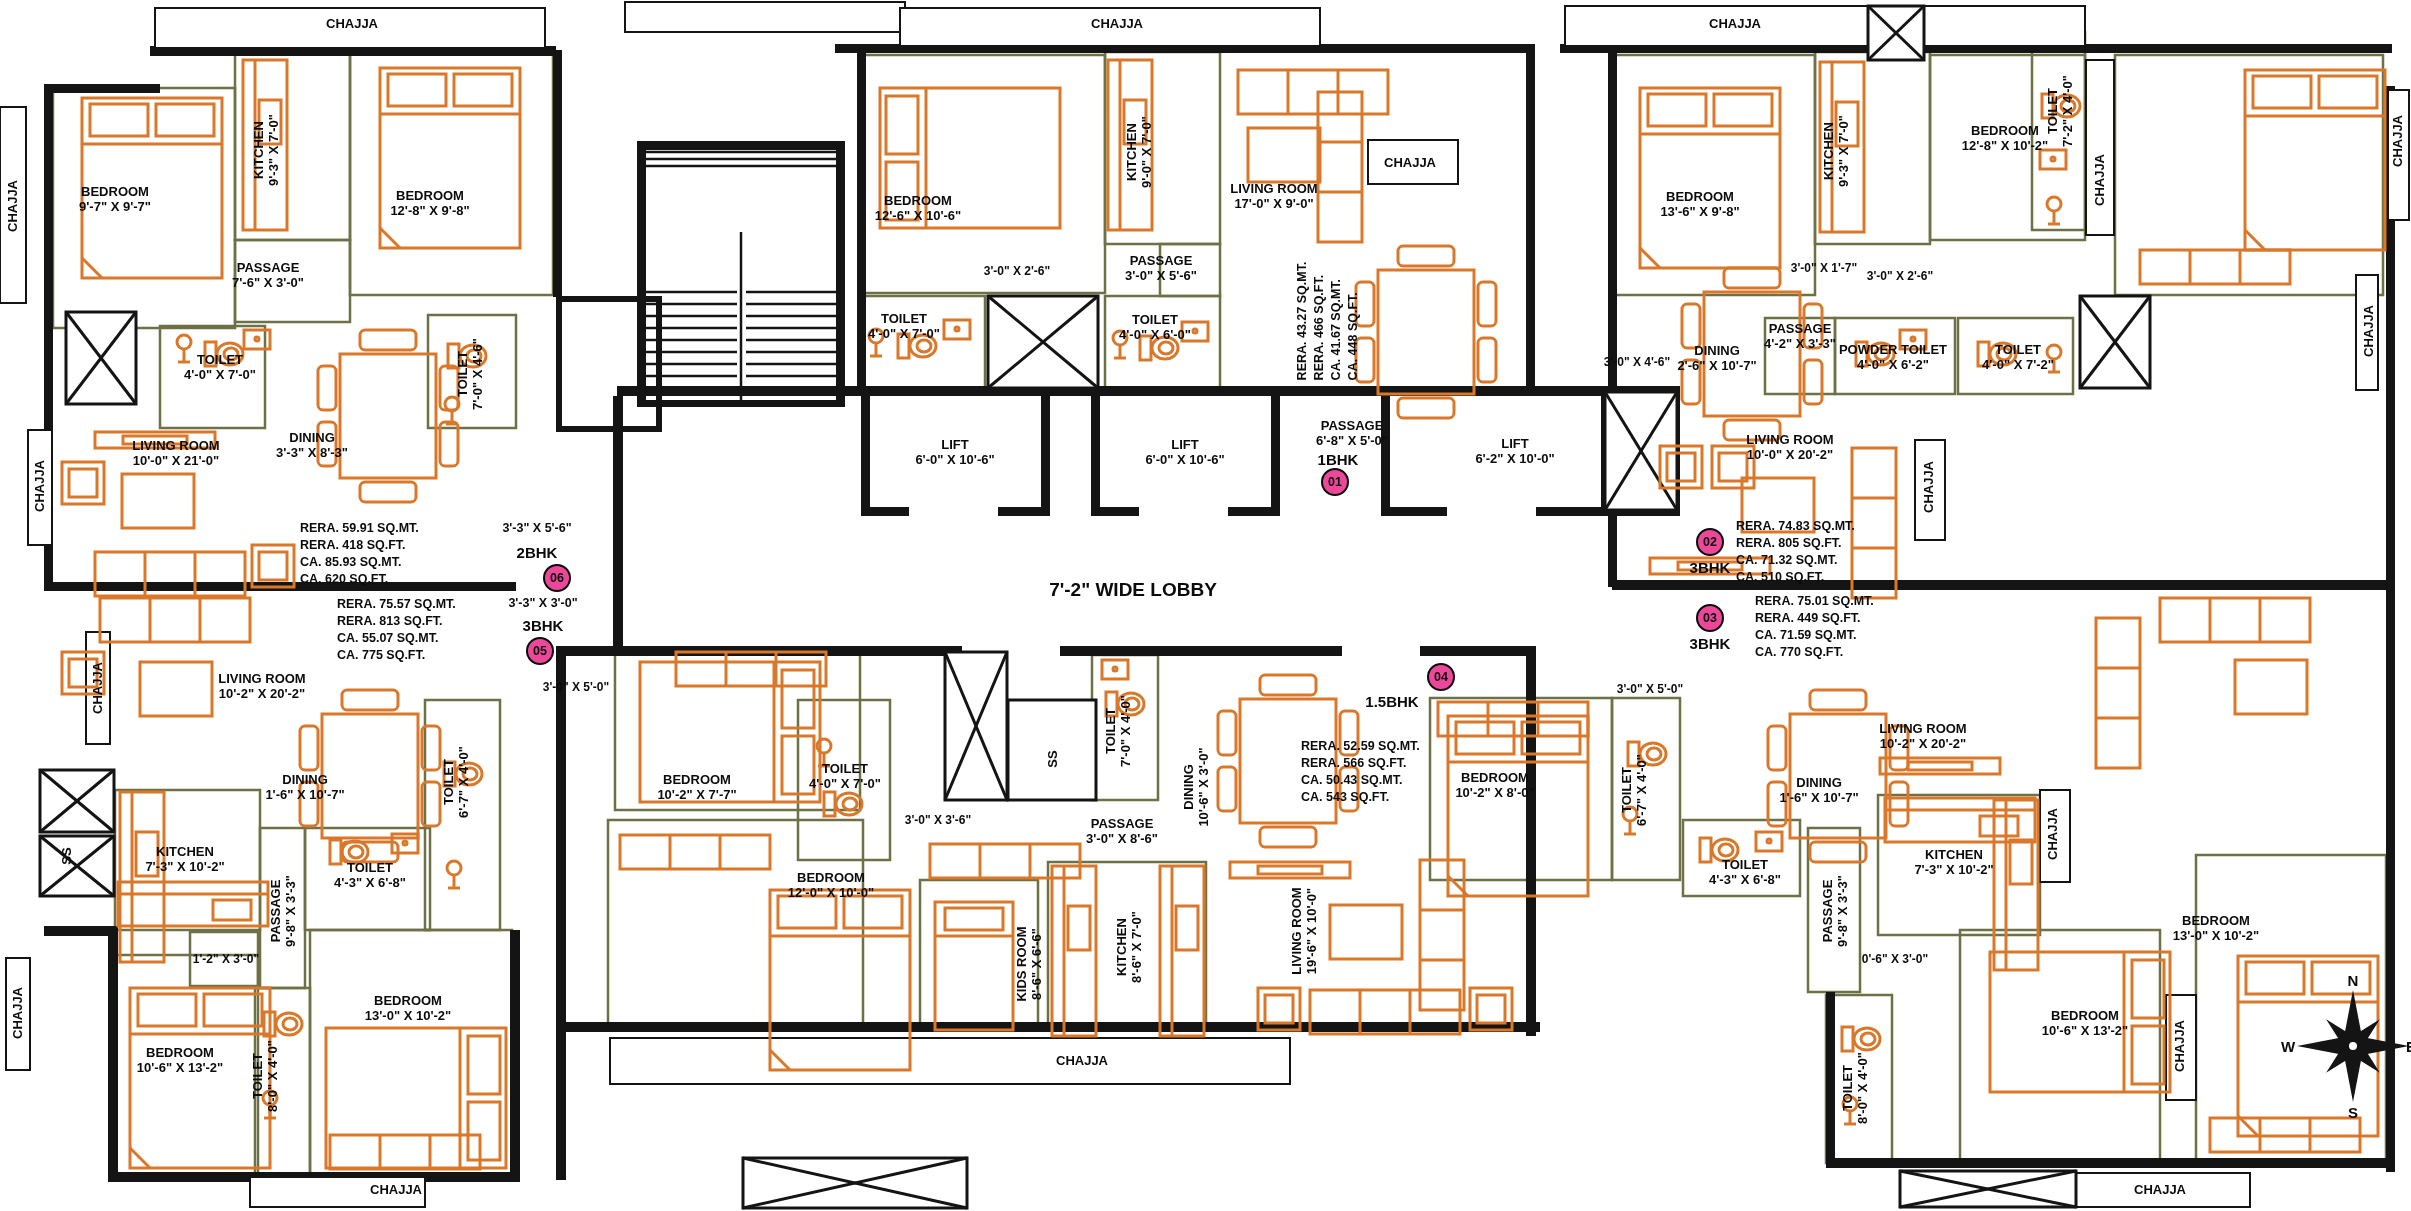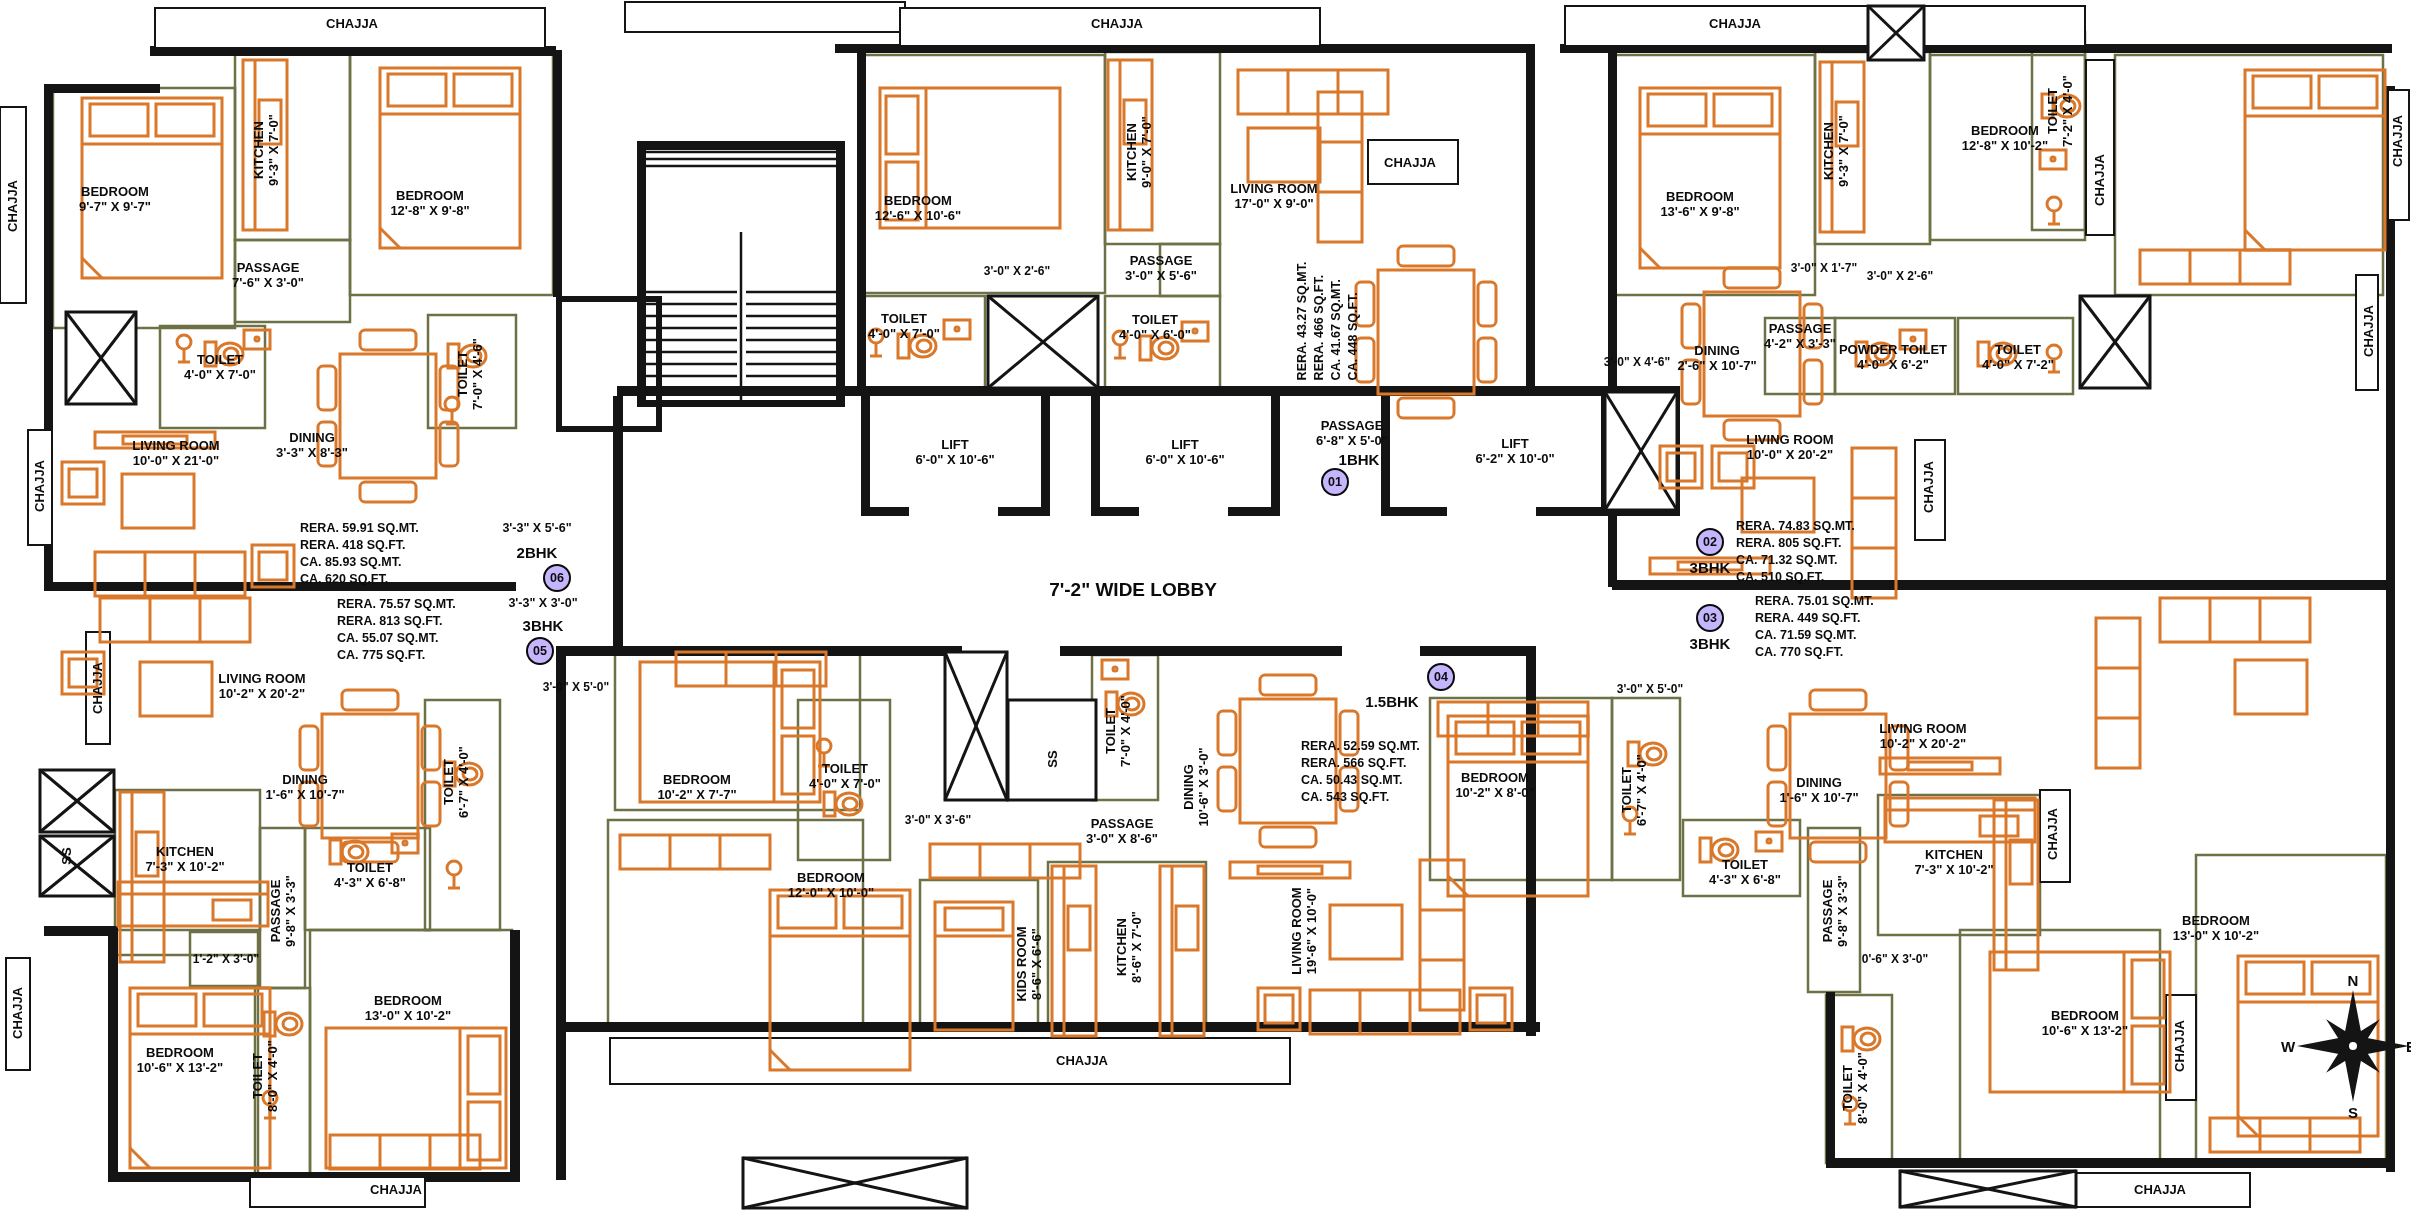--- a/index.html
+++ b/index.html
@@ -7,21 +7,21 @@
          font-family:"Liberation Sans","DejaVu Sans",sans-serif;}
   .stage svg{position:absolute;left:0;top:0;}
   #labels{position:absolute;left:0;top:0;width:100%;height:100%;}
   .lbl{position:absolute;transform:translate(-50%,-50%);text-align:center;color:#0b0b0b;
        font-weight:bold;line-height:1.12;white-space:nowrap;letter-spacing:0px;}
   .lbl.rot{transform:translate(-50%,-50%) rotate(-90deg);}
   .areas{position:absolute;text-align:left;color:#0b0b0b;font-weight:bold;font-size:12.5px;line-height:1.36;white-space:nowrap;}
   .areas.rot{transform:translate(-50%,-50%) rotate(-90deg);text-align:left;}
   .ucircle{position:absolute;width:24px;height:24px;border:2.5px solid #0b0b0b;border-radius:50%;
        transform:translate(-50%,-50%);display:flex;align-items:center;justify-content:center;
-       font-size:12.5px;font-weight:bold;color:#0b0b0b;background:#c4b5fd;}
+       font-size:12.5px;font-weight:bold;color:#0b0b0b;background:#ec4899;}
   .utype{position:absolute;transform:translate(-50%,-50%);font-size:15px;font-weight:bold;color:#0b0b0b;white-space:nowrap;}
   .udim{position:absolute;transform:translate(-50%,-50%);font-size:12.5px;font-weight:bold;color:#0b0b0b;white-space:nowrap;}
   .compass-letter{position:absolute;transform:translate(-50%,-50%);font-size:15px;font-weight:bold;color:#0b0b0b;}
 </style>
 </head>
 <body>
 
 <div class="stage">
 <svg width="2411" height="1211" viewBox="0 0 2411 1211">
   <defs>
@@ -743,21 +743,21 @@
       </div>
       <div class="lbl" style="left: 2085px; top: 1024px; font-size: 13px;">
         <div>BEDROOM</div>
         <div>10'-6" X 13'-2"</div>
       </div>
       <div class="lbl rot" style="left: 1856px; top: 1088px; font-size: 13px;">
         <div>TOILET</div>
         <div>8'-0" X 4'-0"</div>
       </div>
       <div class="ucircle" style="left: 1335px; top: 482px;">01</div>
-      <div class="utype" style="left: 1338px; top: 459px; margin-left: 21px;">1BHK</div>
+      <div class="utype" style="left: 1338px; top: 459px;">1BHK</div>
       <div class="areas rot" style="left: 1328px; top: 321px;">
         <div>RERA. 43.27 SQ.MT.</div>
         <div>RERA. 466 SQ.FT.</div>
         <div>CA. 41.67 SQ.MT.</div>
         <div>CA. 448 SQ.FT.</div>
       </div>
       <div class="ucircle" style="left: 1710px; top: 542px;">02</div>
       <div class="utype" style="left: 1710px; top: 567px;">3BHK</div>
       <div class="areas" style="left: 1736px; top: 518px;">
         <div>RERA. 74.83 SQ.MT.</div>

